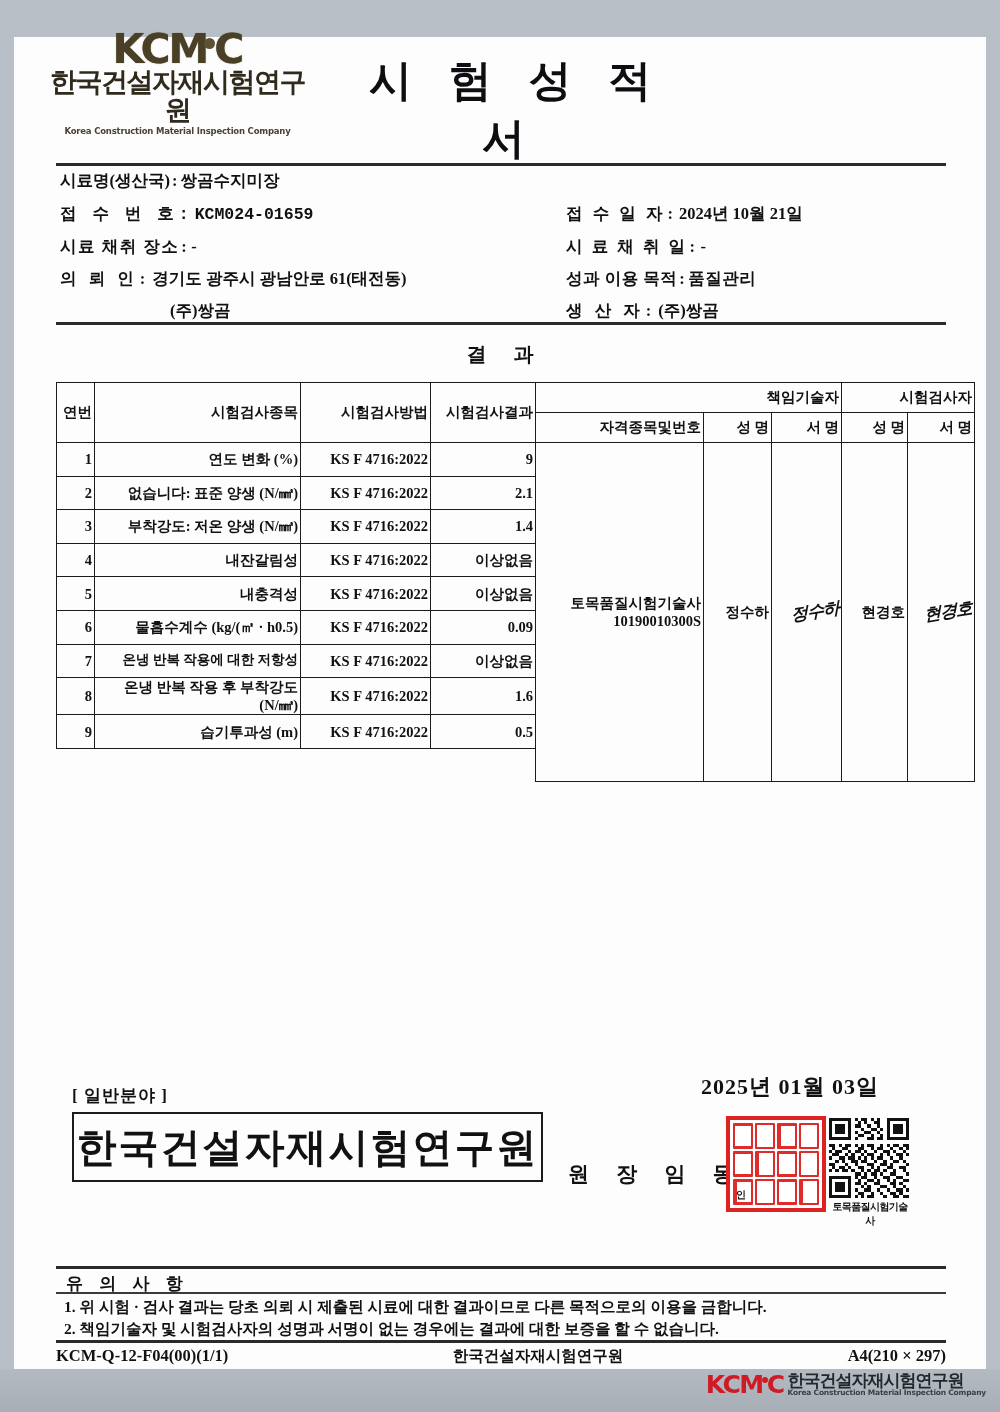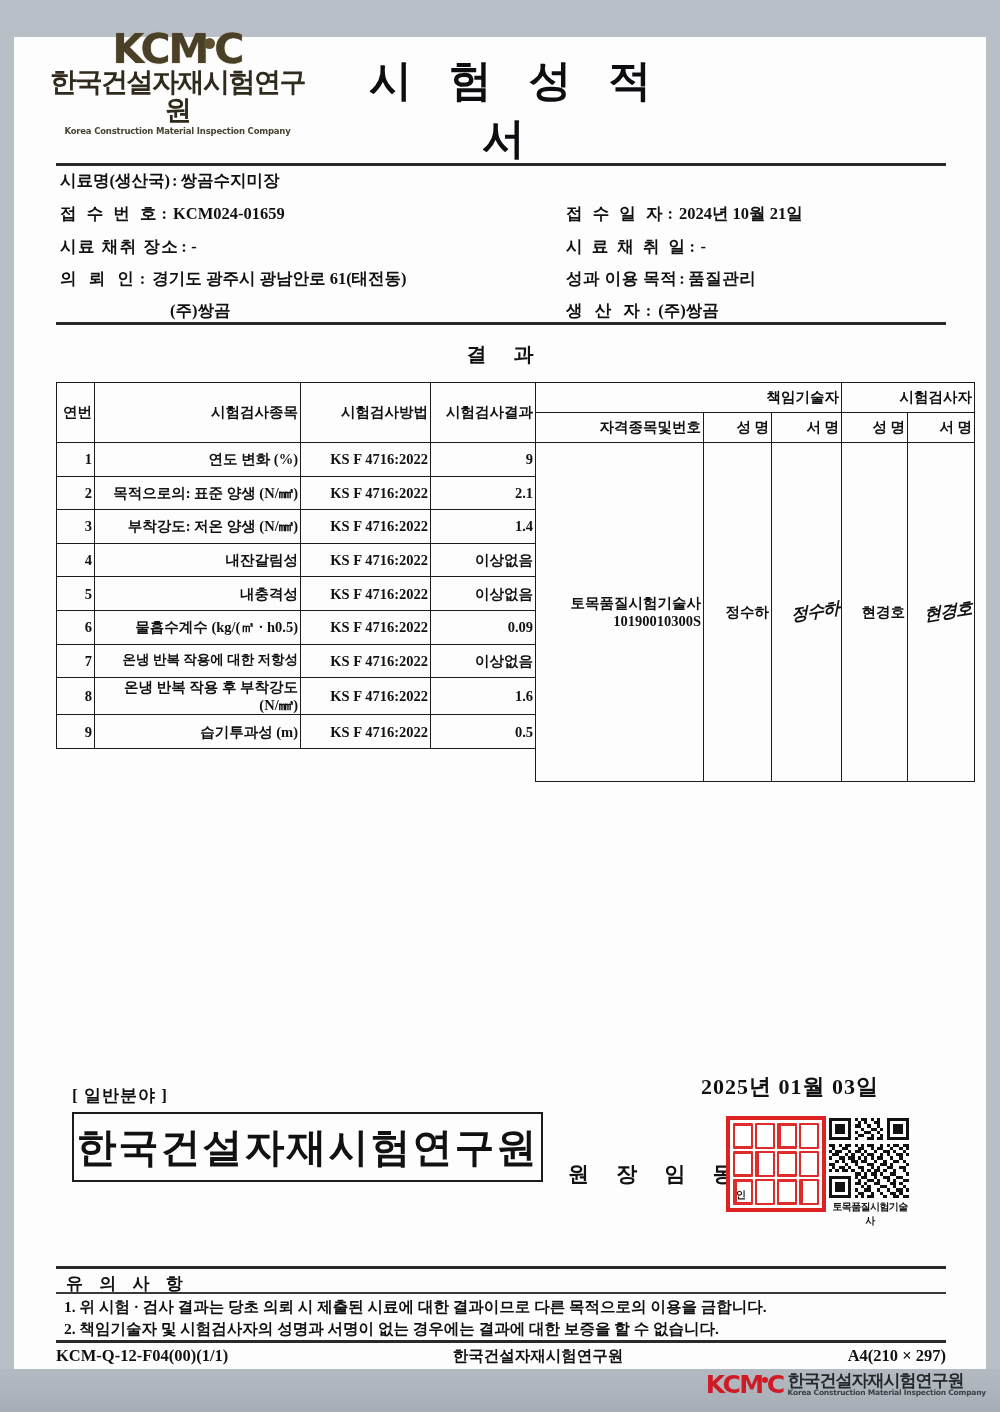--- a/index.html
+++ b/index.html
@@ -305,21 +305,21 @@
 </div>
 
 <div id="doc-title">시 험 성 적 서</div>
 
 <div class="rule-strong" style="left:56px; top:163px; width:890px;"></div>
 
 <div class="info-row" style="left:60px; top:170px;">
   <span class="label-sp">시료명(생산국)</span><span class="colon">:</span><span>쌍곰수지미장</span>
 </div>
 
-<div class="info-row" style="left:60px; top:203px; letter-spacing:3px;">
+<div class="info-row" style="left:60px; top:203px; letter-spacing:3px;font-family:Liberation Mono, monospace;">
   <span class="label-sp">접 수 번 호</span><span class="colon">:</span><span style="letter-spacing:0">KCM024-01659</span>
 </div>
 
 <div class="info-row" style="left:60px; top:236px; letter-spacing:1.5px;">
   <span class="label-sp">시료 채취 장소</span><span class="colon">:</span><span style="letter-spacing:0">-</span>
 </div>
 
 <div class="info-row" style="left:60px; top:268px; letter-spacing:4px;">
   <span class="label-sp">의    뢰    인</span><span class="colon">:</span><span style="letter-spacing:0">경기도 광주시 광남안로 61(태전동)</span>
 </div>
@@ -389,21 +389,21 @@
       <td rowspan="10">
         <span class="sign-hand">정수하</span>
       </td>
       <td rowspan="10">현경호</td>
       <td rowspan="10">
         <span class="sign-hand">현경호</span>
       </td>
     </tr>
     <tr>
       <td>2</td>
-      <td>목적으로의: 표준 양생 (N/㎟)</td>
+      <td>없습니다: 표준 양생 (N/㎟)</td>
       <td>KS F 4716:2022</td>
       <td>2.1</td>
     </tr>
     <tr>
       <td>3</td>
       <td>부착강도: 저온 양생 (N/㎟)</td>
       <td>KS F 4716:2022</td>
       <td>1.4</td>
     </tr>
     <tr>

